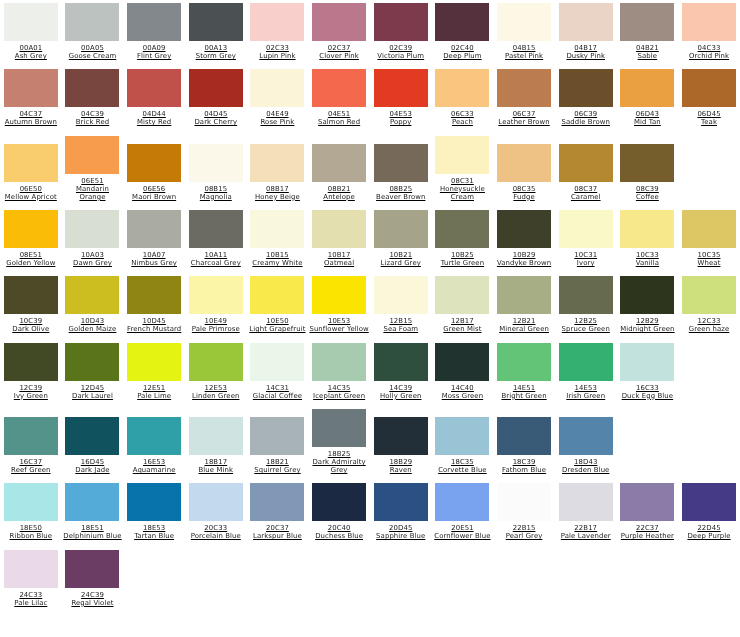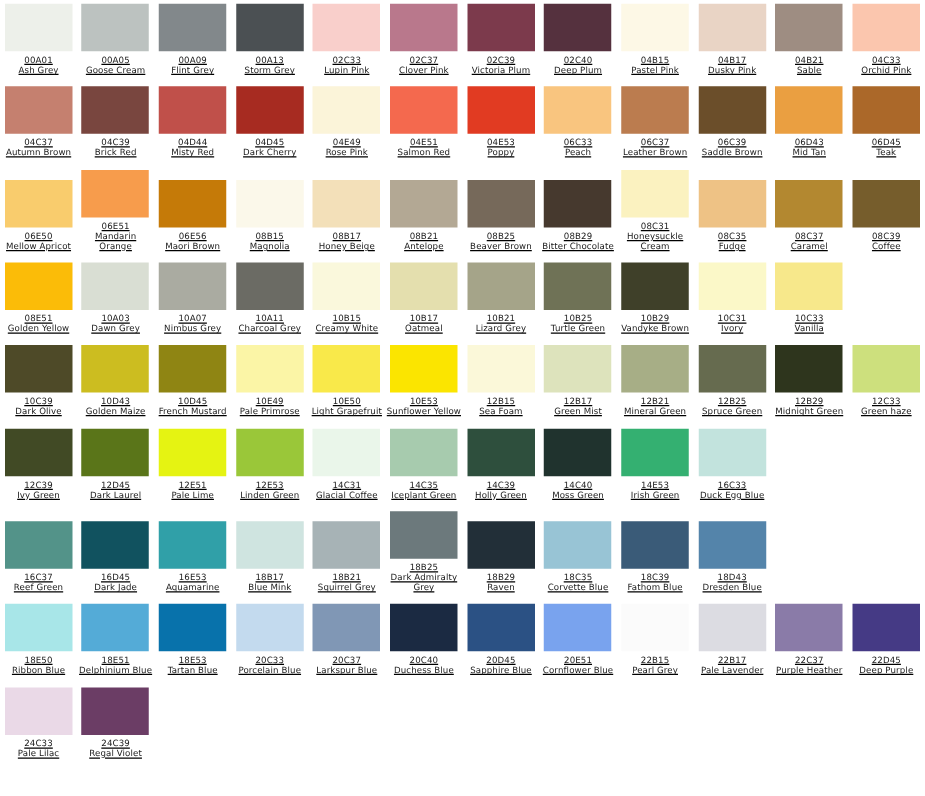--- a/index.html
+++ b/index.html
@@ -277,27 +277,20 @@
         </div>
       </div>
       <div class="swatch-cell">
         <div class="swatch-chip" title="Beaver Brown" style="background: rgb(118, 105, 90);"></div>
         <div class="swatch-labels">
           <span class="swatch-code">08B25</span>
           <span class="swatch-name">Beaver Brown</span>
         </div>
       </div>
       <div class="swatch-cell">
-        <div class="swatch-chip" title="Bitter Chocolate" style="background: rgb(70, 57, 46);"></div>
-        <div class="swatch-labels">
-          <span class="swatch-code">08B29</span>
-          <span class="swatch-name">Bitter Chocolate</span>
-        </div>
-      </div>
-      <div class="swatch-cell">
         <div class="swatch-chip" title="Honeysuckle Cream" style="background: rgb(251, 242, 192);"></div>
         <div class="swatch-labels">
           <span class="swatch-code">08C31</span>
           <span class="swatch-name">Honeysuckle Cream</span>
         </div>
       </div>
       <div class="swatch-cell">
         <div class="swatch-chip" title="Fudge" style="background: rgb(238, 194, 133);"></div>
         <div class="swatch-labels">
           <span class="swatch-code">08C35</span>
@@ -391,20 +384,27 @@
           <span class="swatch-name">Ivory</span>
         </div>
       </div>
       <div class="swatch-cell">
         <div class="swatch-chip" title="Vanilla" style="background: rgb(247, 232, 139);"></div>
         <div class="swatch-labels">
           <span class="swatch-code">10C33</span>
           <span class="swatch-name">Vanilla</span>
         </div>
       </div>
+      <div class="swatch-cell">
+        <div class="swatch-chip" title="Wheat" style="background: rgb(221, 199, 100);"></div>
+        <div class="swatch-labels">
+          <span class="swatch-code">10C35</span>
+          <span class="swatch-name">Wheat</span>
+        </div>
+      </div>
     </div>
     <div class="row-pad"></div>
     <div class="swatch-row">
       <div class="swatch-cell">
         <div class="swatch-chip" title="Dark Olive" style="background: rgb(78, 74, 40);"></div>
         <div class="swatch-labels">
           <span class="swatch-code">10C39</span>
           <span class="swatch-name">Dark Olive</span>
         </div>
       </div>
@@ -535,20 +535,27 @@
         <div class="swatch-labels">
           <span class="swatch-code">14C39</span>
           <span class="swatch-name">Holly Green</span>
         </div>
       </div>
       <div class="swatch-cell">
         <div class="swatch-chip" title="Moss Green" style="background: rgb(32, 51, 46);"></div>
         <div class="swatch-labels">
           <span class="swatch-code">14C40</span>
           <span class="swatch-name">Moss Green</span>
+        </div>
+      </div>
+      <div class="swatch-cell">
+        <div class="swatch-chip" title="Bright Green" style="background: rgb(99, 196, 119);"></div>
+        <div class="swatch-labels">
+          <span class="swatch-code">14E51</span>
+          <span class="swatch-name">Bright Green</span>
         </div>
       </div>
       <div class="swatch-cell">
         <div class="swatch-chip" title="Irish Green" style="background: rgb(52, 176, 113);"></div>
         <div class="swatch-labels">
           <span class="swatch-code">14E53</span>
           <span class="swatch-name">Irish Green</span>
         </div>
       </div>
       <div class="swatch-cell">

